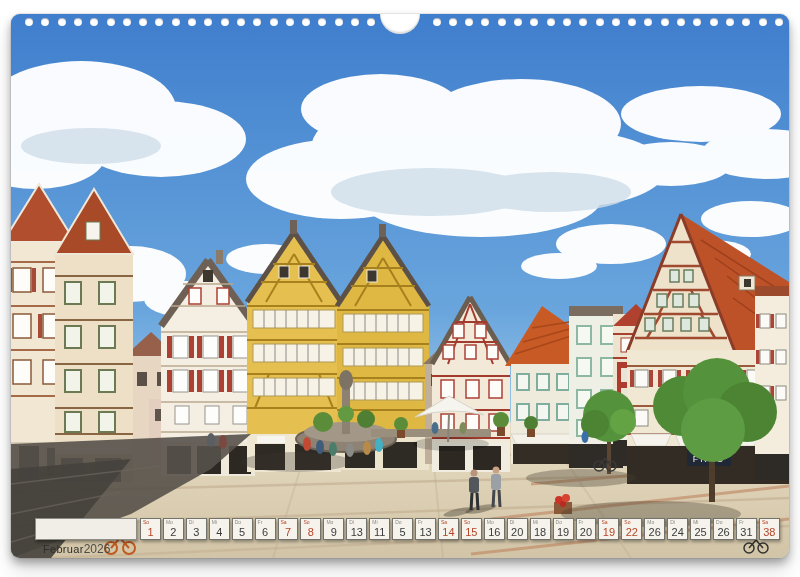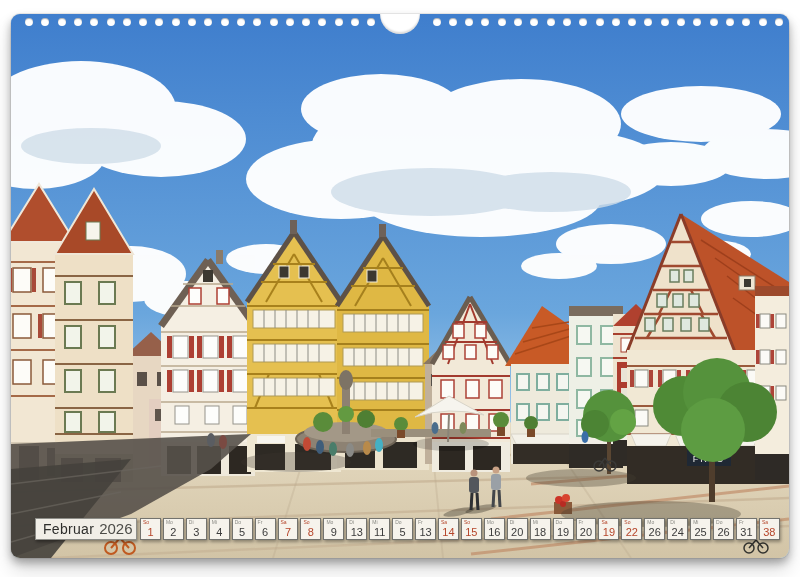--- a/index.html
+++ b/index.html
@@ -13,22 +13,22 @@
   .holes{position:absolute;left:0;top:0;width:100%;height:18px;pointer-events:none;}
   .hole{position:absolute;top:4px;width:8px;height:8px;border-radius:50%;background:#ffffff;
         box-shadow:inset 0 1px 1px rgba(0,0,0,.30);}
   .notch{position:absolute;top:0;left:369px;width:40px;height:20px;background:#ffffff;
          border-radius:0 0 20px 20px;box-shadow:inset 0 -2px 2px rgba(0,0,0,.15);}
   
   .strip{position:absolute;left:0;top:504px;width:100%;height:24px;}
   .month-box{position:absolute;left:24px;top:0;width:102px;height:22px;background:var(--label-bg,#f1eee7);
              border:1px solid #8d8d88;box-shadow:1px 2px 3px rgba(0,0,0,.40);
              display:flex;align-items:baseline;padding:0 0 0 7px;box-sizing:border-box;}
-  .month-name{font-size:14px;color:#2e2e2c;letter-spacing:.3px;line-height:21px;}
-  .month-year{font-size:15px;color:#4c4c48;margin-left:5px;}
+  .month-name{font-size:11px;color:#2e2e2c;letter-spacing:.3px;line-height:21px;margin-top:20px;}
+  .month-year{font-size:12px;color:#4c4c48;}
   .days{position:absolute;left:129px;top:0;width:640px;height:22px;display:flex;gap:2px;}
   .day-cell{flex:1 1 0;position:relative;background:var(--cell-bg,#f6f3ec);
             border:1px solid #73736e;box-shadow:1px 2px 3px rgba(0,0,0,.35);box-sizing:border-box;}
   .day-wd{position:absolute;top:0px;left:2px;font-size:5px;line-height:6px;color:#8a8a84;}
   .day-num{position:absolute;left:0;right:0;bottom:1px;text-align:center;font-size:11px;
            color:var(--weekday-number,#3b3b3b);}
   .day-cell.weekend .day-wd, .day-cell.weekend .day-num{color:var(--weekend,#b5452a);}
 </style>
 </head>
 <body>

